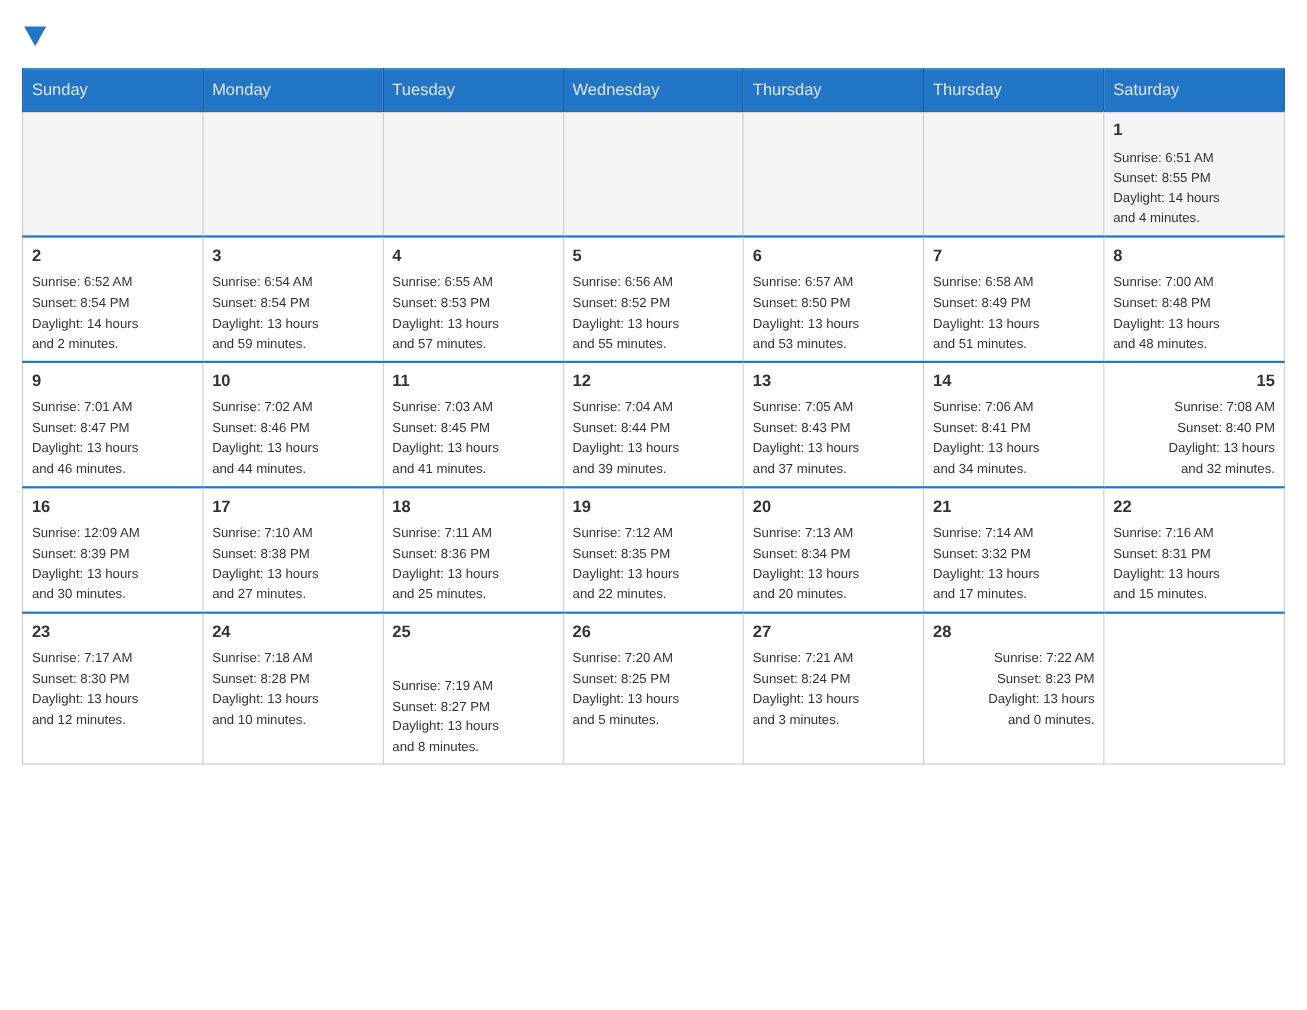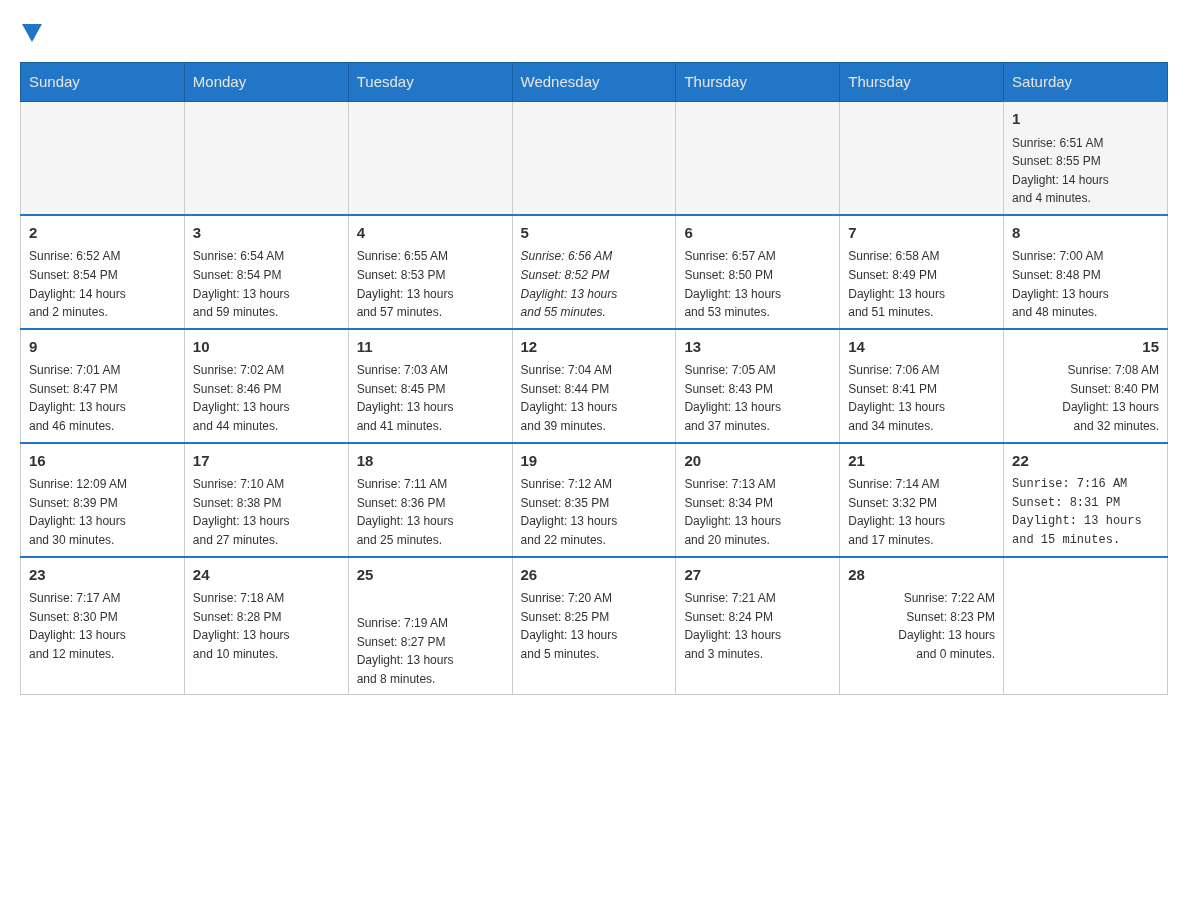--- a/index.html
+++ b/index.html
@@ -173,21 +173,21 @@
         </td>
         <td style="border-top: 2px solid rgb(33, 118, 199);">
           <span class="day-number">4</span>
           <div class="day-info" style="white-space: pre-line;">Sunrise: 6:55 AM
 Sunset: 8:53 PM
 Daylight: 13 hours
 and 57 minutes.</div>
         </td>
         <td style="border-top: 2px solid rgb(33, 118, 199);">
           <span class="day-number">5</span>
-          <div class="day-info" style="white-space: pre-line; font-style: italic;">Sunrise: 6:56 AM
+          <div class="day-info" style="white-space: pre-line;">Sunrise: 6:56 AM
 Sunset: 8:52 PM
 Daylight: 13 hours
 and 55 minutes.</div>
         </td>
         <td style="border-top: 2px solid rgb(33, 118, 199);">
           <span class="day-number">6</span>
           <div class="day-info" style="white-space: pre-line;">Sunrise: 6:57 AM
 Sunset: 8:50 PM
 Daylight: 13 hours
 and 53 minutes.</div>
@@ -296,21 +296,21 @@
         </td>
         <td style="border-top: 2px solid rgb(33, 118, 199);">
           <span class="day-number">21</span>
           <div class="day-info" style="white-space: pre-line;">Sunrise: 7:14 AM
 Sunset: 3:32 PM
 Daylight: 13 hours
 and 17 minutes.</div>
         </td>
         <td style="border-top: 2px solid rgb(33, 118, 199);">
           <span class="day-number">22</span>
-          <div class="day-info" style="white-space: pre-line; font-family: Liberation Mono, monospace;">Sunrise: 7:16 AM
+          <div class="day-info" style="white-space: pre-line;">Sunrise: 7:16 AM
 Sunset: 8:31 PM
 Daylight: 13 hours
 and 15 minutes.</div>
         </td>
       </tr>
       <tr>
         <td class="row-start" style="border-top: 2px solid rgb(33, 118, 199);">
           <span class="day-number">23</span>
           <div class="day-info" style="white-space: pre-line;">Sunrise: 7:17 AM
 Sunset: 8:30 PM

